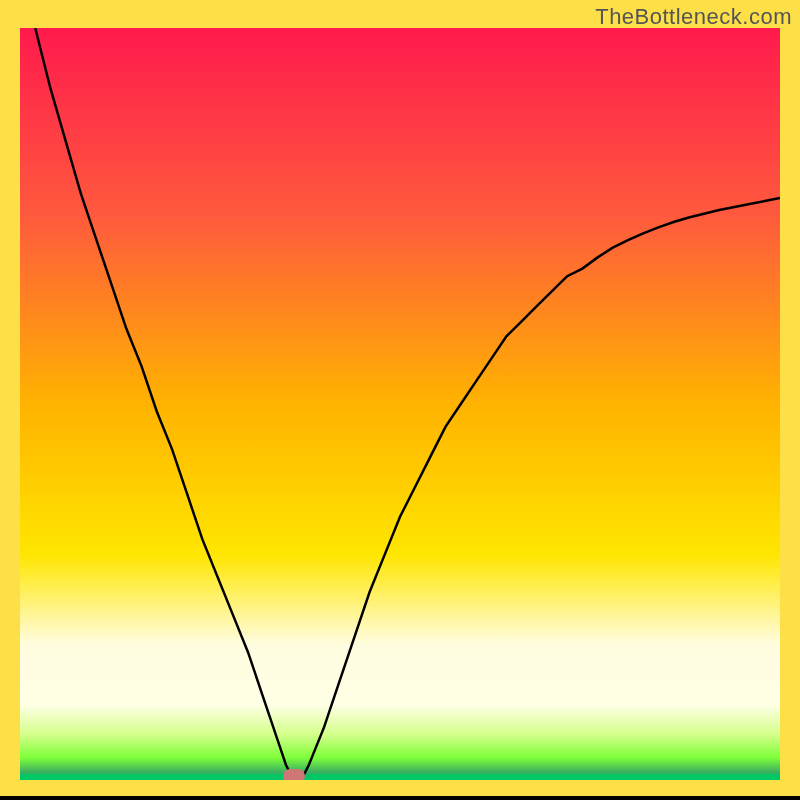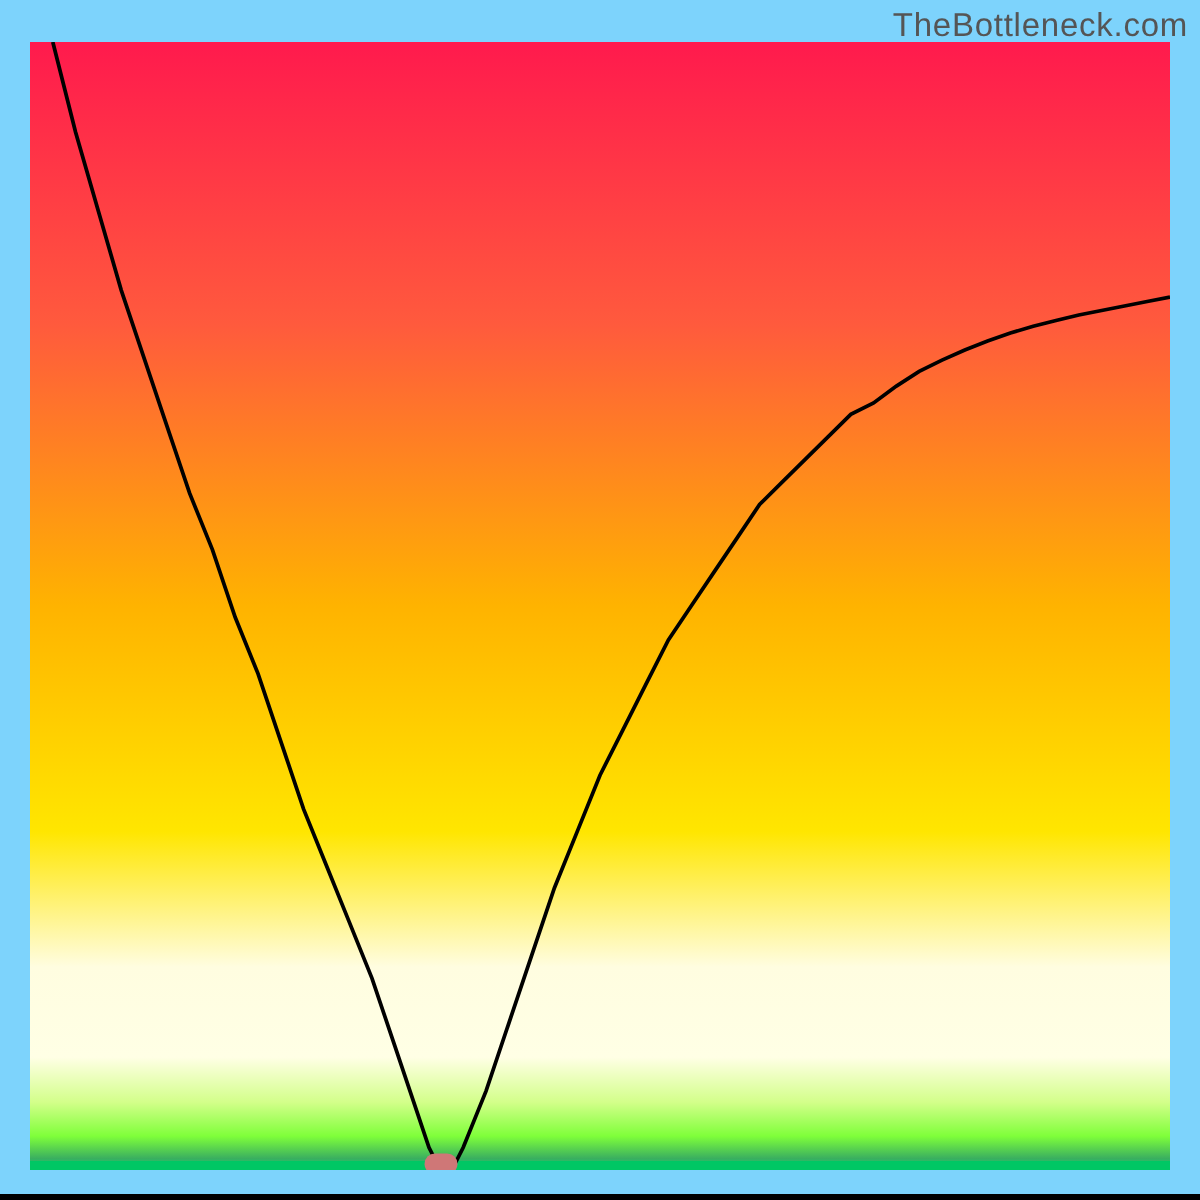--- a/index.html
+++ b/index.html
@@ -6,21 +6,21 @@
     margin: 0;
     padding: 0;
     width: 800px;
     height: 800px;
     background: #000;
     font-family: Arial, Helvetica, sans-serif;
   }
   .outer {
     width: 800px;
     height: 796px;
-    background: #7dd3fc;
+    background: #fde047;
     position: relative;
   }
   .attribution {
     position: absolute;
     top: 4px;
     right: 8px;
     color: #555;
     font-size: 22px;
     font-weight: 500;
     letter-spacing: 0.5px;

